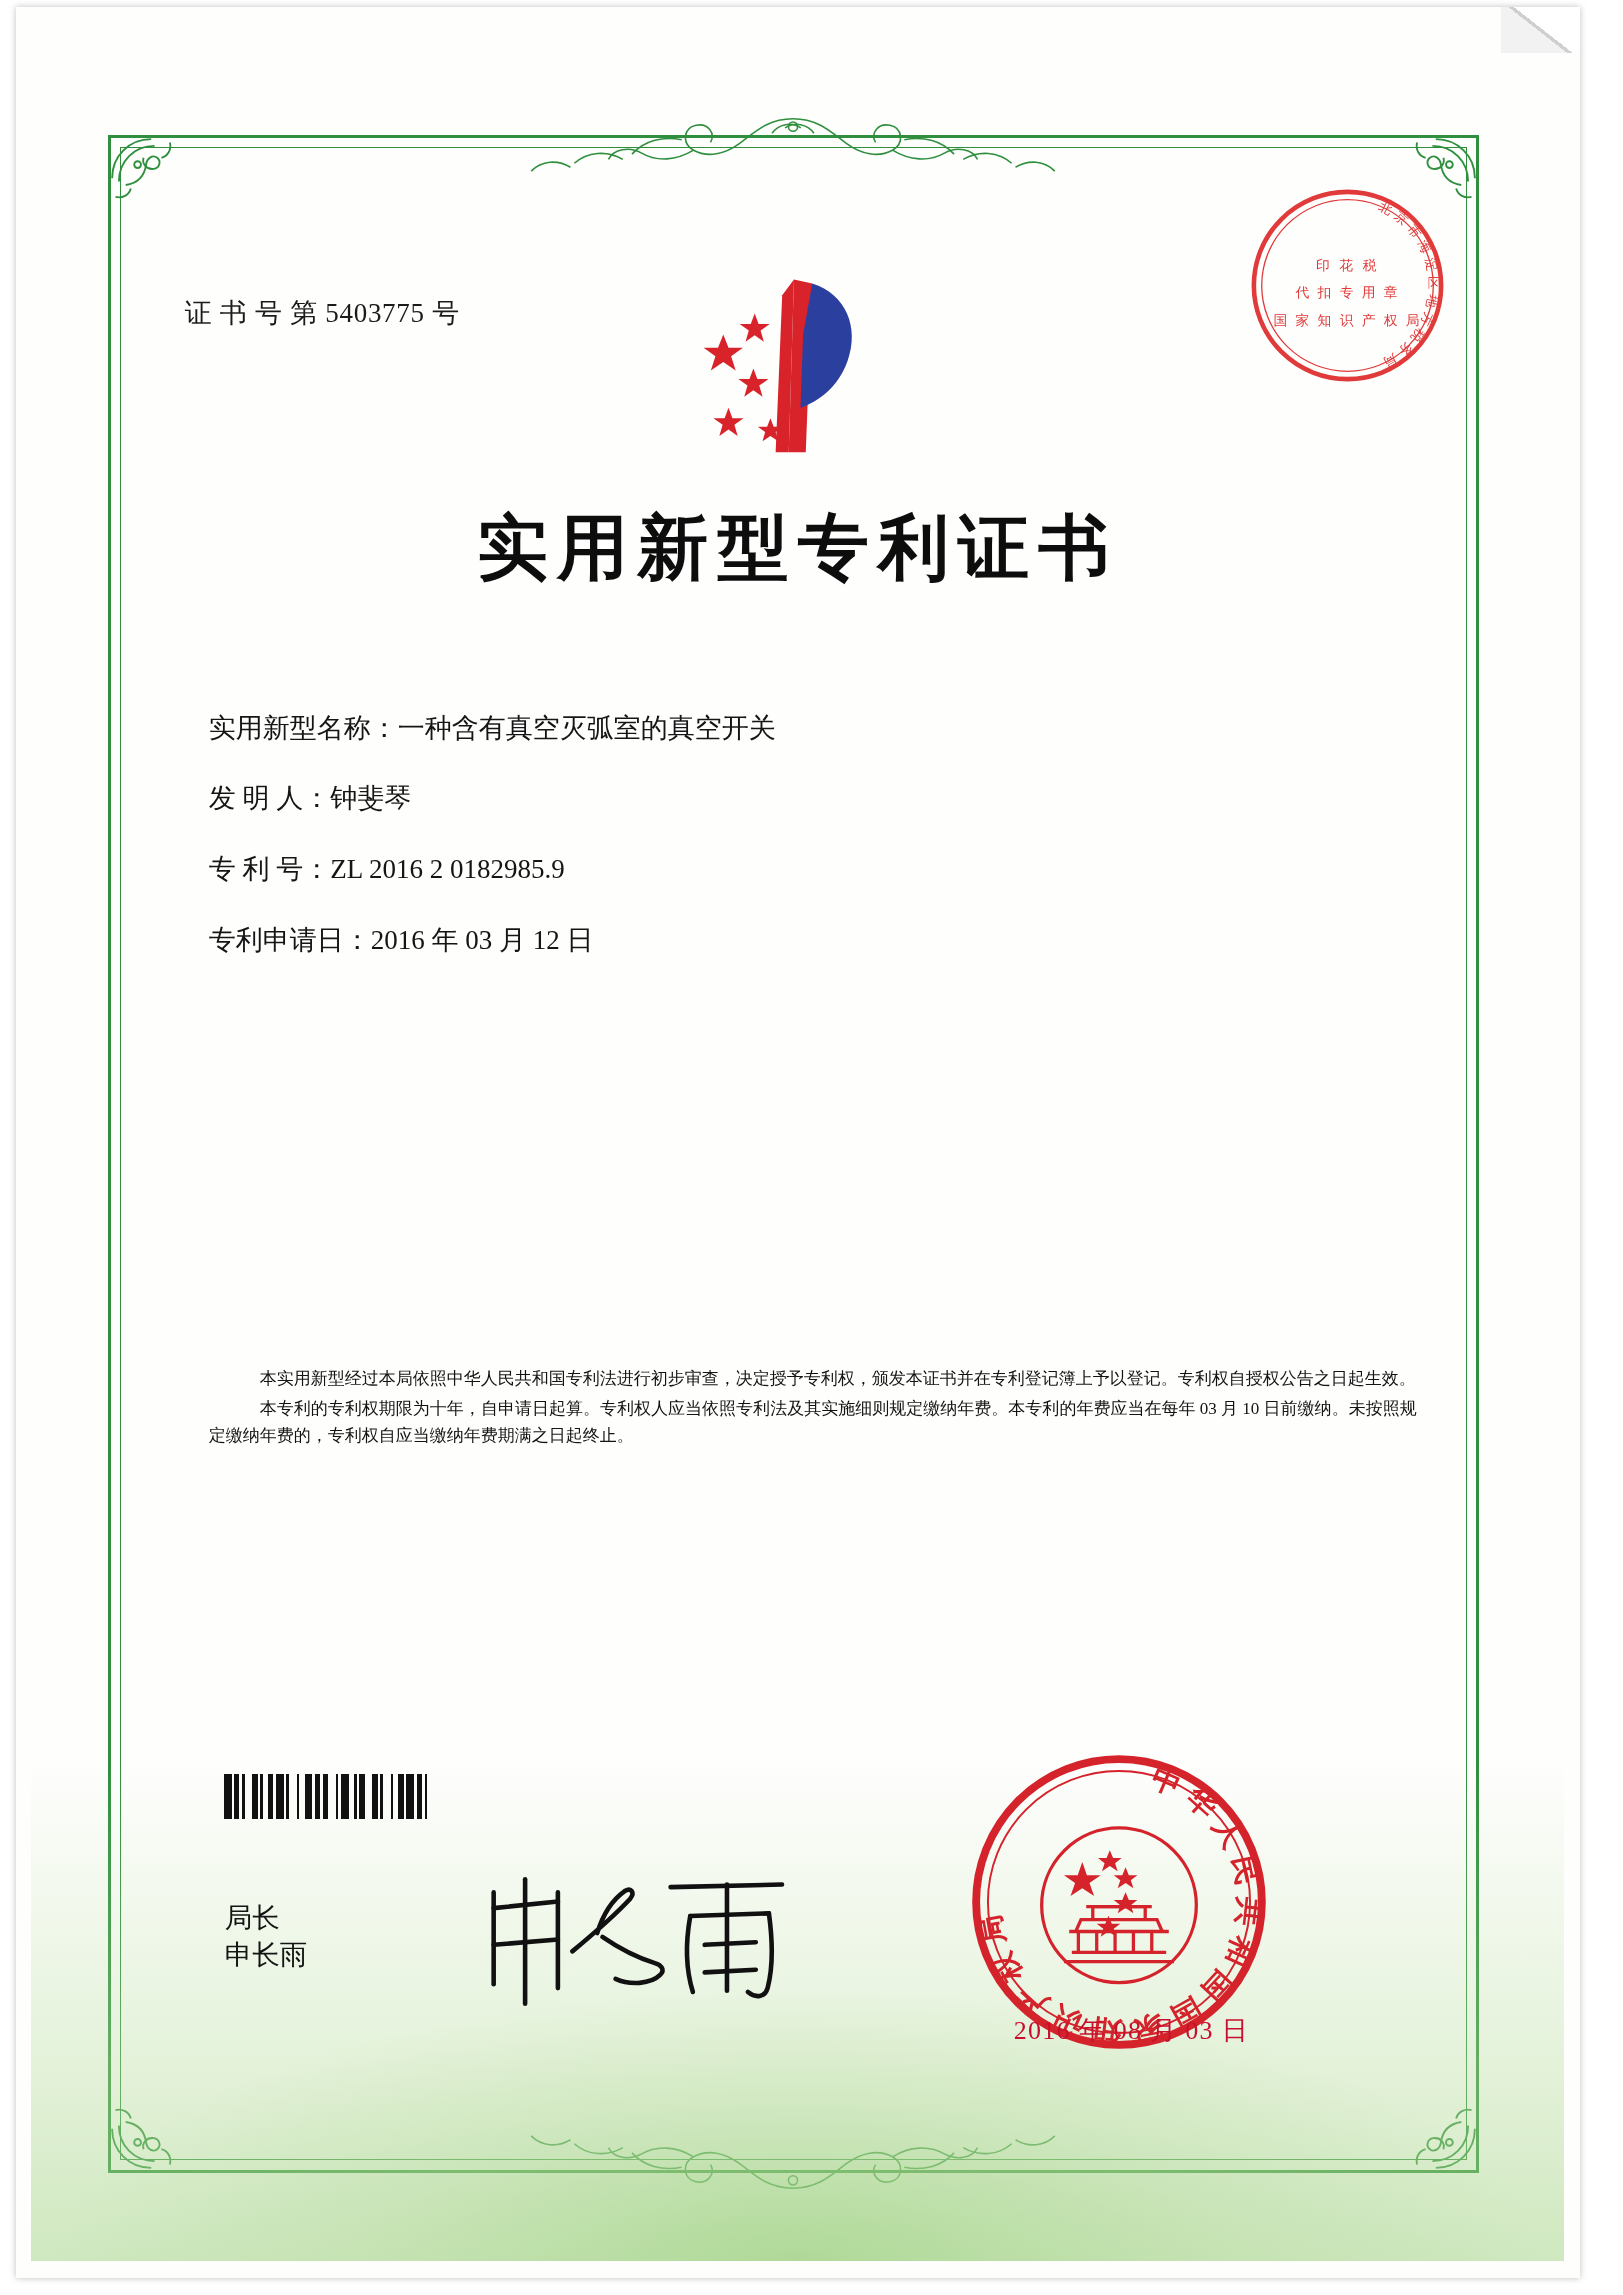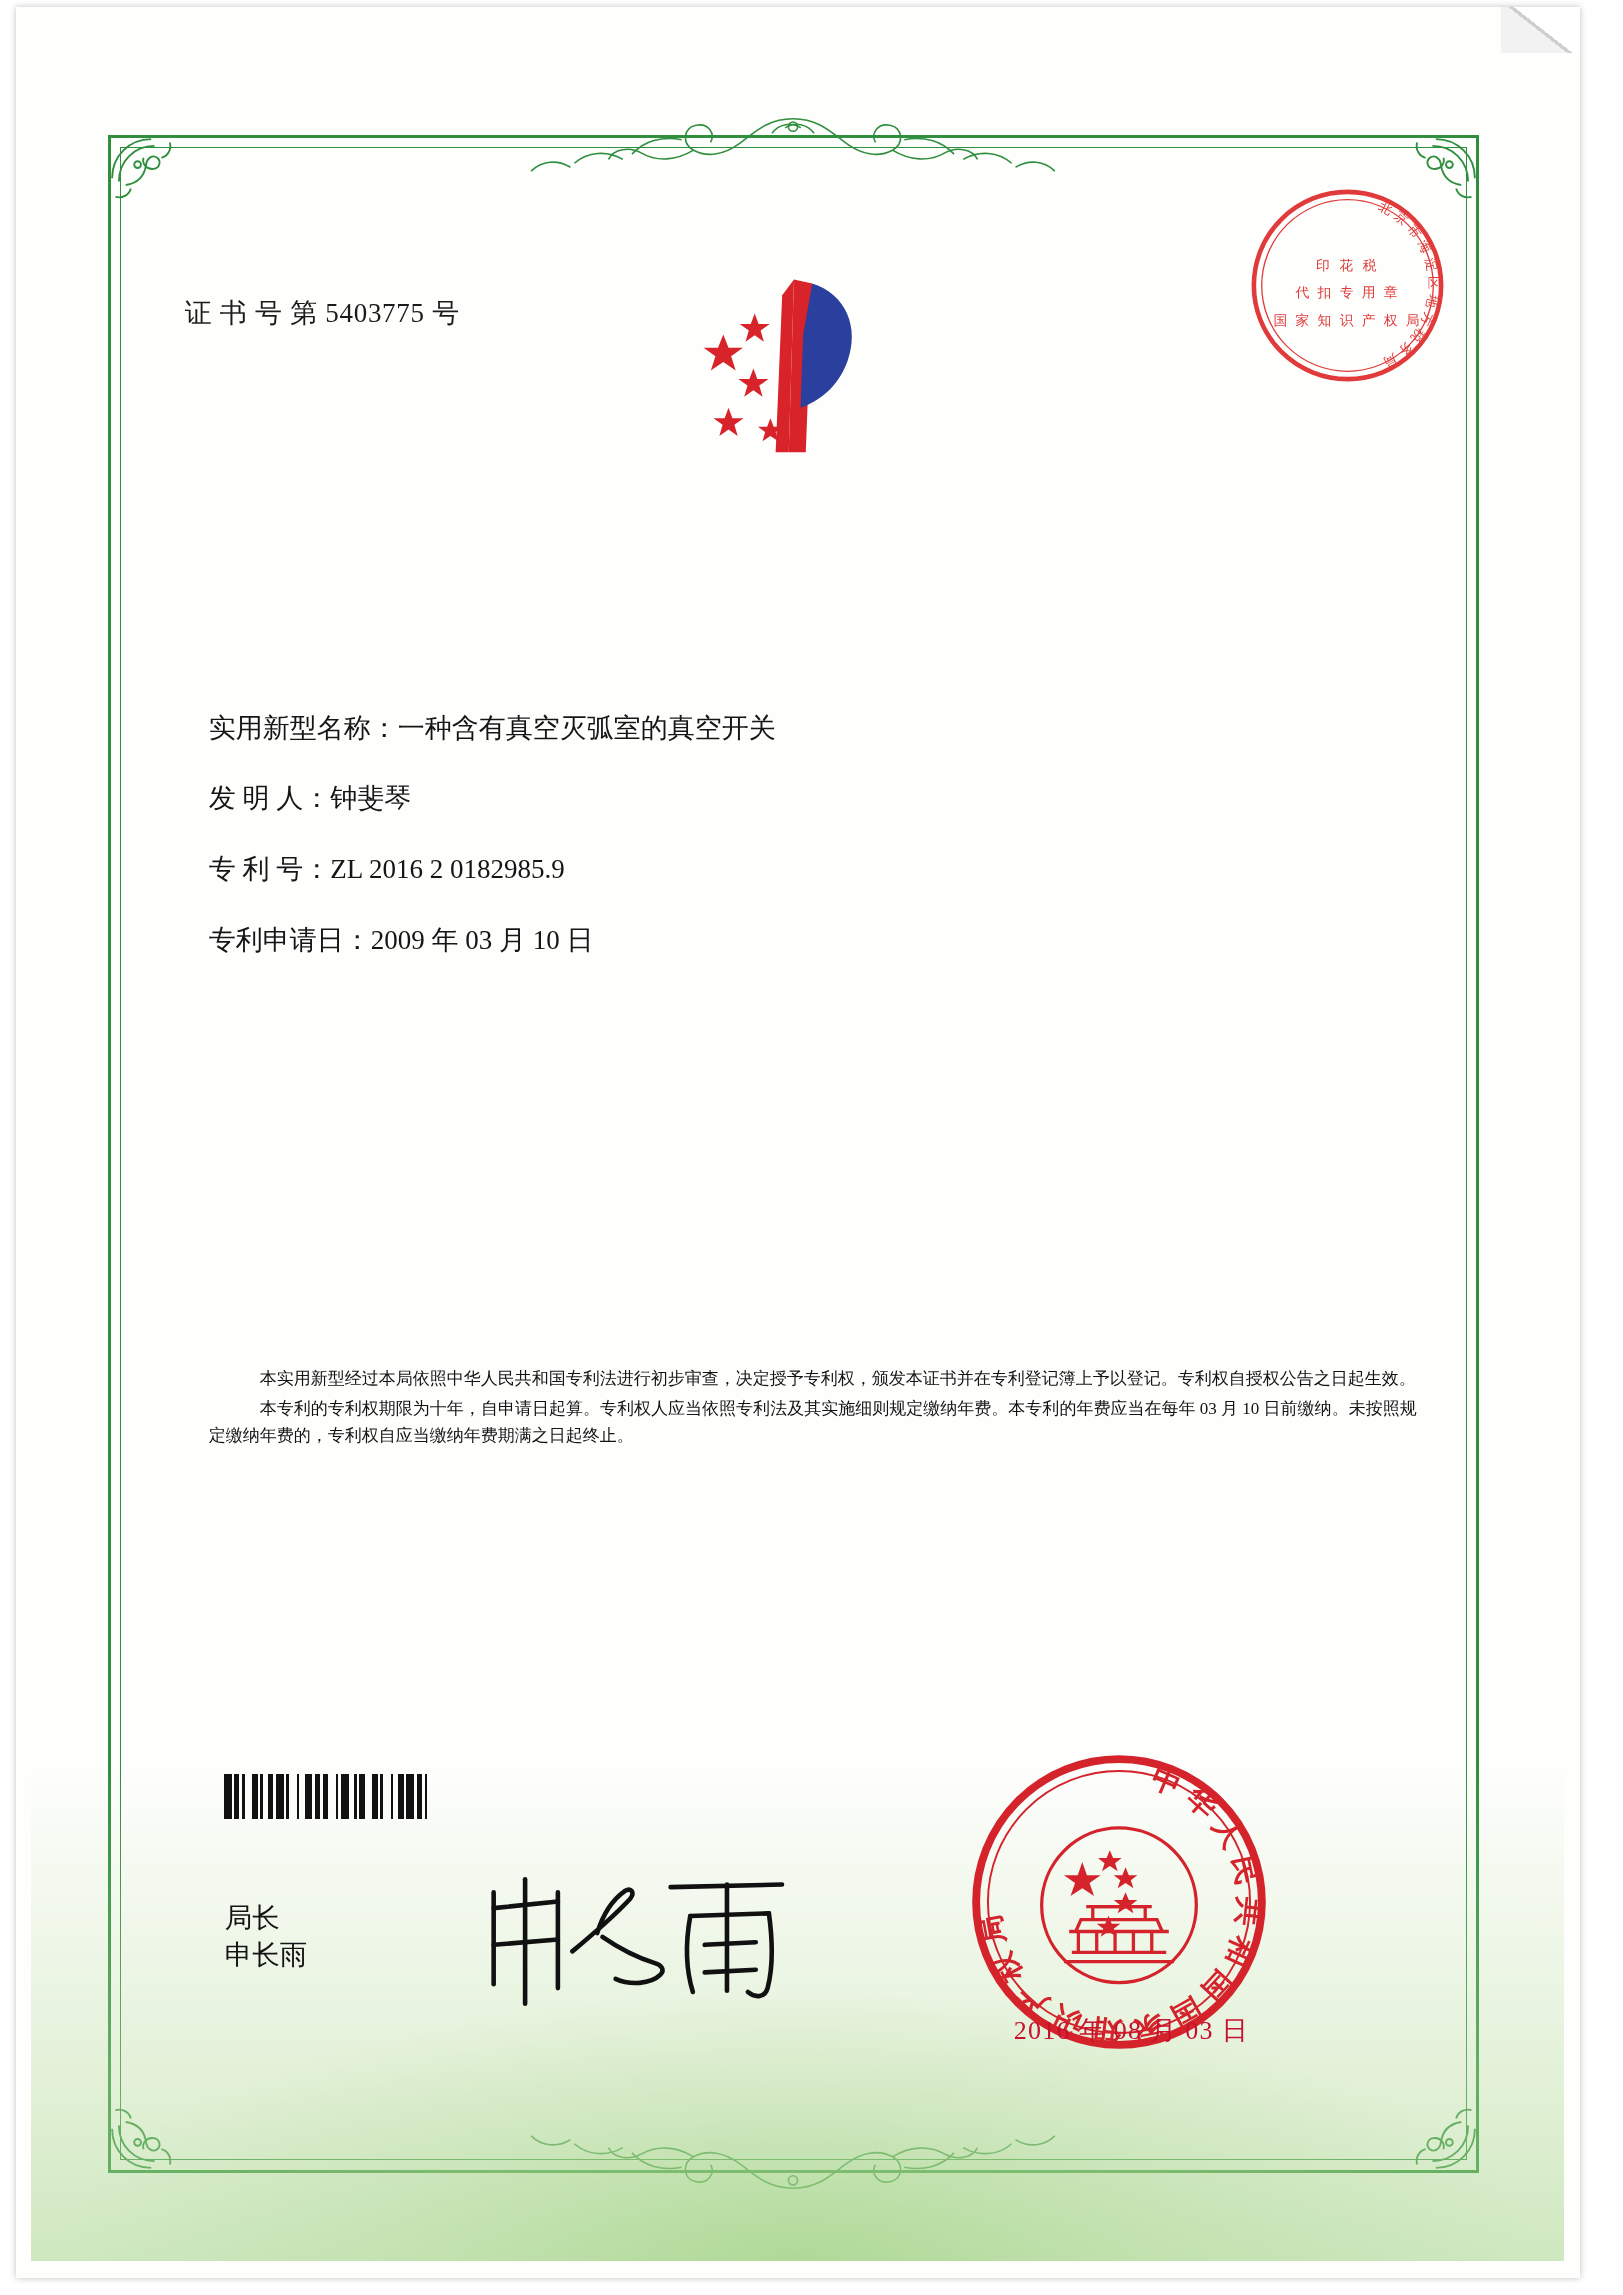--- a/index.html
+++ b/index.html
@@ -364,33 +364,34 @@
         </defs>
         <text font-family="'DejaVu Sans', sans-serif" font-size="20" fill="#e03a3a" letter-spacing="7">
           <textPath href="#taxtop" startOffset="6%">北京市海淀区地方税务局</textPath>
         </text>
         <text x="155" y="132" text-anchor="middle" font-family="'DejaVu Sans', sans-serif" font-size="21" fill="#e03a3a" letter-spacing="4">印 花 税</text>
         <text x="155" y="172" text-anchor="middle" font-family="'DejaVu Sans', sans-serif" font-size="21" fill="#e03a3a" letter-spacing="3">代 扣 专 用 章</text>
         <text x="155" y="216" text-anchor="middle" font-family="'DejaVu Sans', sans-serif" font-size="21" fill="#e03a3a" letter-spacing="3">国 家 知 识 产 权 局</text>
       </svg>
     </div>
 
+    <div class="main-title">实用新型专利证书</div>
 
     <div class="fields">
       <div class="field">
         <span class="lbl">实用新型名称：</span><span class="val">一种含有真空灭弧室的真空开关</span>
       </div>
       <div class="field">
         <span class="lbl">发    明    人：</span><span class="val">钟斐琴</span>
       </div>
       <div class="field">
         <span class="lbl">专    利    号：</span><span class="val">ZL 2016 2 0182985.9</span>
       </div>
       <div class="field">
-        <span class="lbl">专利申请日：</span><span class="val">2009 年 03 月 10 日</span>
+        <span class="lbl">专利申请日：</span><span class="val">2016 年 03 月 12 日</span>
       </div>
     </div>
 
     <div class="body-text">
       <p>本实用新型经过本局依照中华人民共和国专利法进行初步审查，决定授予专利权，颁发本证书并在专利登记簿上予以登记。专利权自授权公告之日起生效。</p>
       <p>本专利的专利权期限为十年，自申请日起算。专利权人应当依照专利法及其实施细则规定缴纳年费。本专利的年费应当在每年 03 月 10 日前缴纳。未按照规定缴纳年费的，专利权自应当缴纳年费期满之日起终止。</p>
     </div>
 
     <div class="barcode">
         <i style="width: 7.9px; background: rgb(17, 17, 17);"></i>

